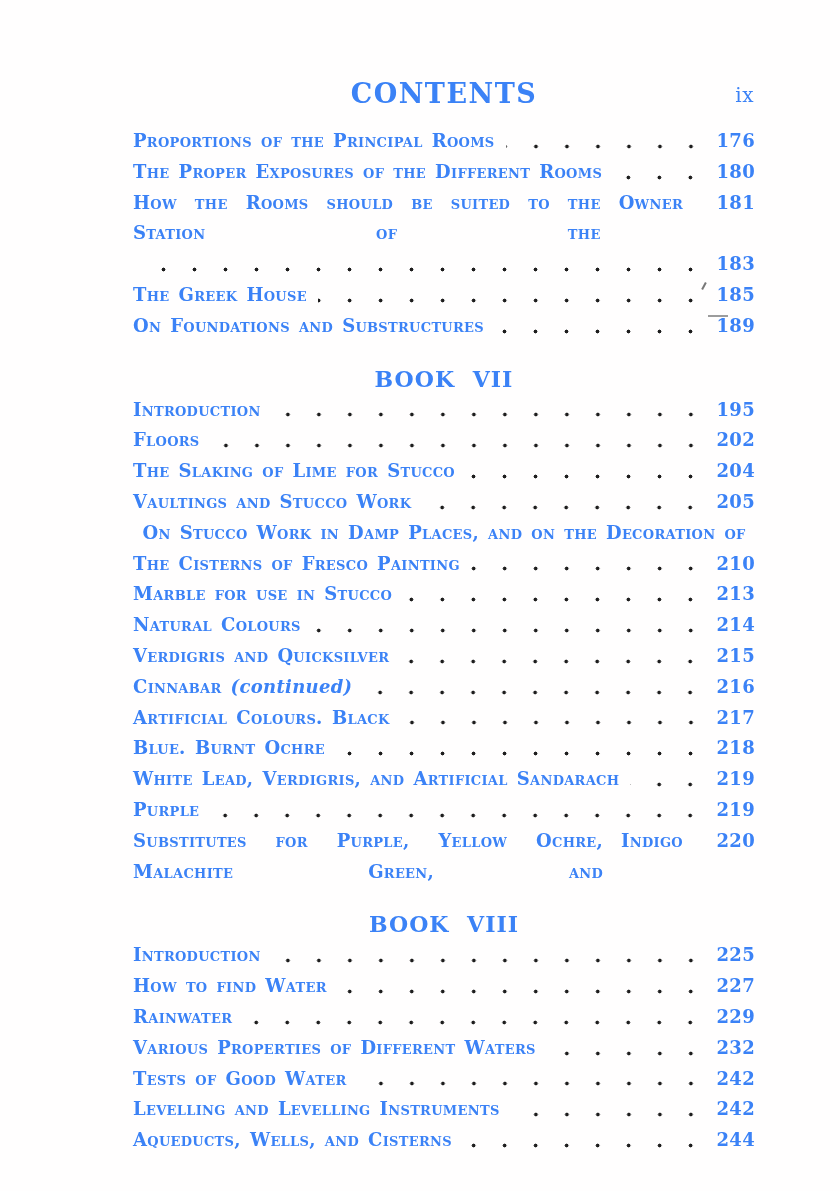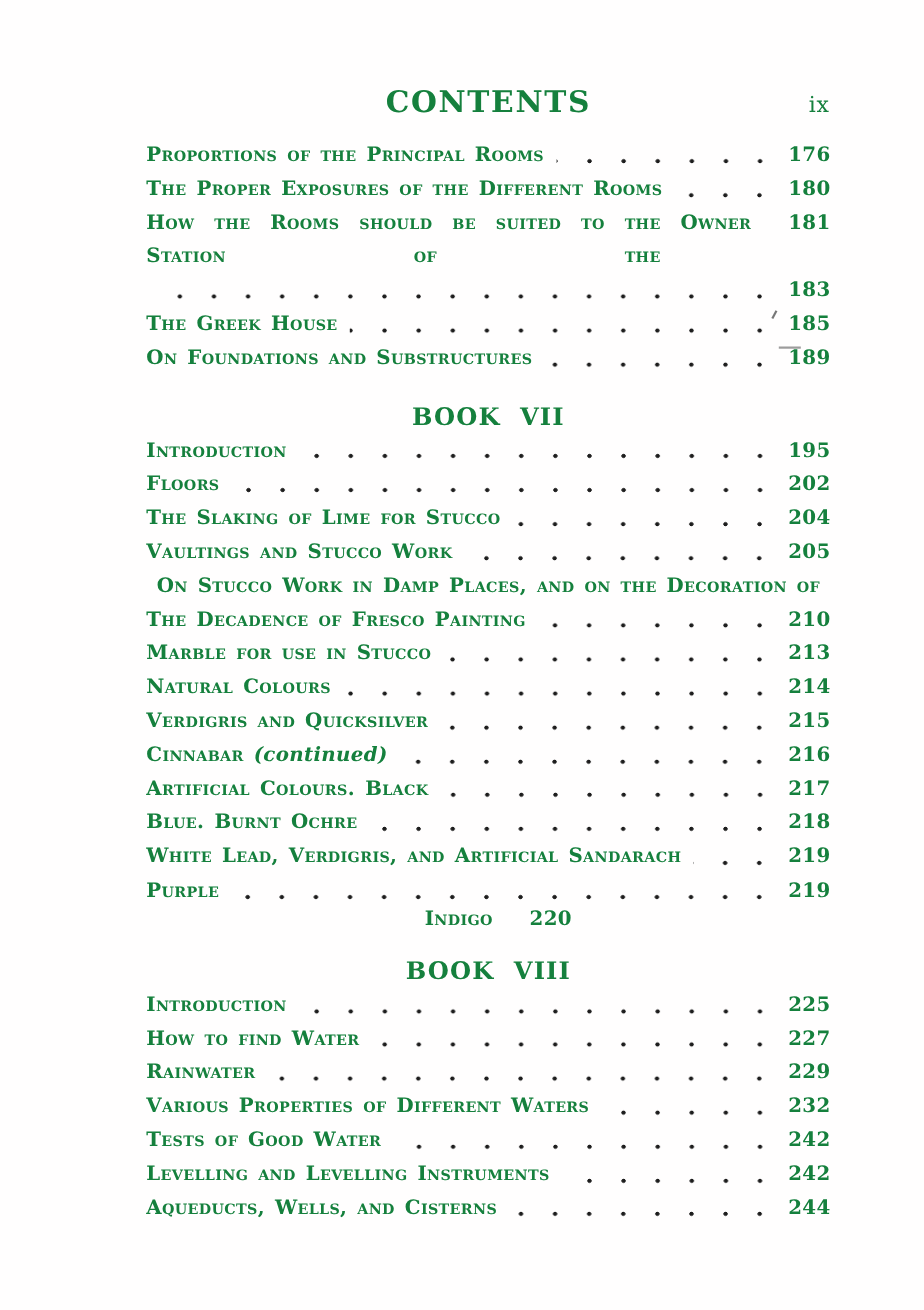--- a/index.html
+++ b/index.html
@@ -5,21 +5,21 @@
   html, body {
     margin: 0;
     padding: 0;
     background: #ffffff;
   }
   .page {
     position: relative;
     width: 840px;
     height: 1191px;
     background: #fffefe;
-    color: #15803d;
+    color: #3b82f6;
     font-family: "DejaVu Serif", "Liberation Serif", serif;
     overflow: hidden;
   }
   .content {
     position: absolute;
     left: 133px;
     top: 78px;
     width: 622px;
   }
   .toc-header {
@@ -180,21 +180,21 @@
         </div>
         <div class="entry">
           <span class="label">Vaultings and Stucco Work</span>
           <span class="leader"></span>
           <span class="pagenum">205</span>
         </div>
         <div class="entry two">
           <div class="l1">On Stucco Work in Damp Places, and on the Decoration of</div>
         </div>
         <div class="entry">
-          <span class="label">The Decadence of Fresco Painting</span>
+          <span class="label">The Cisterns of Fresco Painting</span>
           <span class="leader"></span>
           <span class="pagenum">210</span>
         </div>
         <div class="entry">
           <span class="label">Marble for use in Stucco</span>
           <span class="leader"></span>
           <span class="pagenum">213</span>
         </div>
         <div class="entry">
           <span class="label">Natural Colours</span>
@@ -225,20 +225,21 @@
           <span class="label">White Lead, Verdigris, and Artificial Sandarach</span>
           <span class="leader"></span>
           <span class="pagenum">219</span>
         </div>
         <div class="entry">
           <span class="label">Purple</span>
           <span class="leader"></span>
           <span class="pagenum">219</span>
         </div>
         <div class="entry two">
+          <div class="l1">Substitutes for Purple, Yellow Ochre, Malachite Green, and</div>
           <div class="l2">
             <span class="label indent">Indigo</span>
             <span class="leader"></span>
             <span class="pagenum">220</span>
           </div>
         </div>
         <div class="book-heading">BOOK VIII</div>
         <div class="entry">
           <span class="label">Introduction</span>
           <span class="leader"></span>

